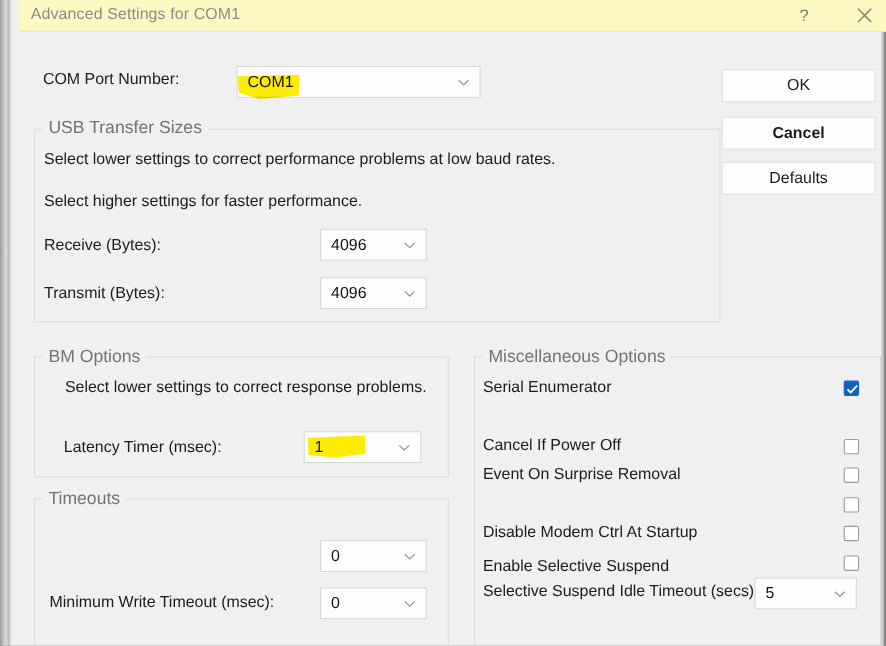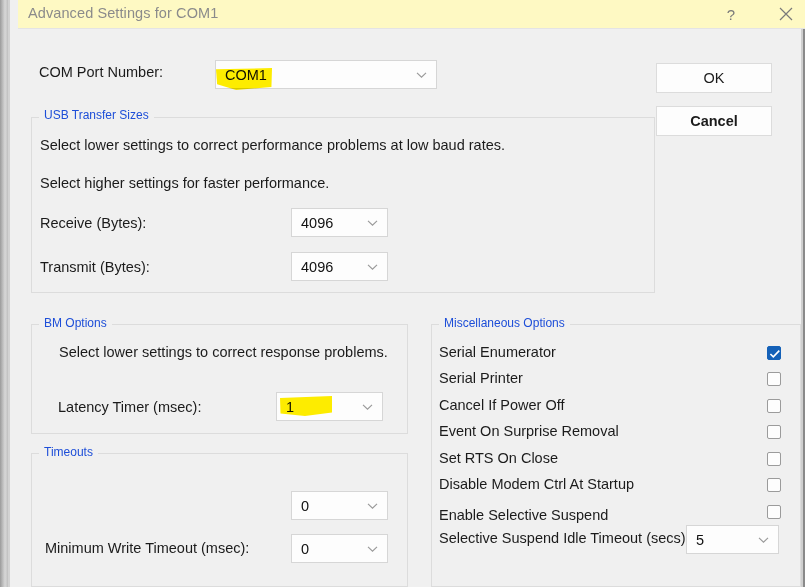--- a/index.html
+++ b/index.html
@@ -60,21 +60,21 @@
   .group {
     position: absolute;
     border: 1px solid #dcdcdc;
     box-sizing: border-box;
     background: transparent;
   }
   .group-title {
     position: absolute;
     background: #f0f0f0;
     padding: 0 5px;
-    font-size: 12px; color: #1d4ed8;
+    font-size: 16px; color: #737373;
     white-space: nowrap;
   }
   
   .combo {
     position: absolute;
     background: #fdfdfd;
     border: 1px solid #d6d6d6;
     box-sizing: border-box;
     height: 29px;
   }
@@ -88,21 +88,21 @@
     position: absolute; right: 9px; top: 50%;
     transform: translateY(-50%);
     width: 11px; height: 7px;
     color: #9a9a9a;
   }
   .combo .chev svg { display: block; }
 
   
   .pbtn {
     position: absolute;
-    width: 116px; height: 30px;
+    width: 140px; height: 30px;
     background: #fdfdfd;
     border: 1px solid #dcdcdc;
     box-sizing: border-box;
     display: flex; align-items: center; justify-content: center;
     font-size: 14.5px; color: #1b1b1b;
   }
 
   
   .cbrow { position: absolute; }
   .cbox {
@@ -161,20 +161,23 @@
       </span>
     </div>
     <div class="marker m1" style="left:206px; top:68px; width:56px; height:22px;"></div>
 
     <div class="pbtn" style="left:646px; top:63px;">
       <span>OK</span>
     </div>
     <div class="pbtn" style="left:646px; top:106px;font-weight:bold;">
       <span>Cancel</span>
     </div>
+    <div class="pbtn" style="left:646px; top:147px;">
+      <span>Defaults</span>
+    </div>
 
     <div class="group" style="left:21px; top:117px; width:624px; height:176px;"></div>
     <div class="group-title" style="left:29px; top:108px;">USB Transfer Sizes</div>
 
     <div class="lbl" style="left:30px; top:175px;">Select higher settings for faster performance.</div>
     <div class="lbl" style="left:30px; top:137px;">Select lower settings to correct performance problems at low baud rates.</div>
 
     <div class="lbl" style="left:30px; top:215px;">Receive (Bytes):</div>
     <div class="combo" style="left:281px; top:208px; width:97px;">
       <span class="val">4096</span>
@@ -238,37 +241,32 @@
 
     <div class="cbrow" style="left:429px; top:344px; width:345px; height:22px;">
       <span class="lbl" style="left:0; top:0;">Serial Enumerator</span>
       <span class="cbox checked" style="left:328px; top:2px;">
         <svg width="12" height="10" viewBox="0 0 12 10">
             <path d="M1.4 5 L4.3 7.8 L10.3 1.6" stroke="#ffffff" stroke-width="1.6" fill="none"></path>
           </svg>
       </span>
     </div>
 
-    <div class="cbrow" style="left:429px; top:370px; width:345px; height:22px;">
-      <span class="lbl" style="left:0; top:0;">Serial Printer</span>
-      <span class="cbox" style="left:328px; top:2px;"></span>
-    </div>
 
     <div class="cbrow" style="left:429px; top:397px; width:345px; height:22px;">
       <span class="lbl" style="left:0; top:0;">Cancel If Power Off</span>
       <span class="cbox" style="left:328px; top:2px;"></span>
     </div>
 
     <div class="cbrow" style="left:429px; top:423px; width:345px; height:22px;">
       <span class="lbl" style="left:0; top:0;">Event On Surprise Removal</span>
       <span class="cbox" style="left:328px; top:2px;"></span>
     </div>
 
     <div class="cbrow" style="left:429px; top:450px; width:345px; height:22px;">
-      <span class="lbl" style="left:0; top:0;">Set RTS On Close</span>
       <span class="cbox" style="left:328px; top:2px;"></span>
     </div>
 
     <div class="cbrow" style="left:429px; top:476px; width:345px; height:22px;">
       <span class="lbl" style="left:0; top:0;">Disable Modem Ctrl At Startup</span>
       <span class="cbox" style="left:328px; top:2px;"></span>
     </div>
 
     <div class="cbrow" style="left:429px; top:503px; width:345px; height:22px;">
       <span class="lbl" style="left:0; top:4px;">Enable Selective Suspend</span>

